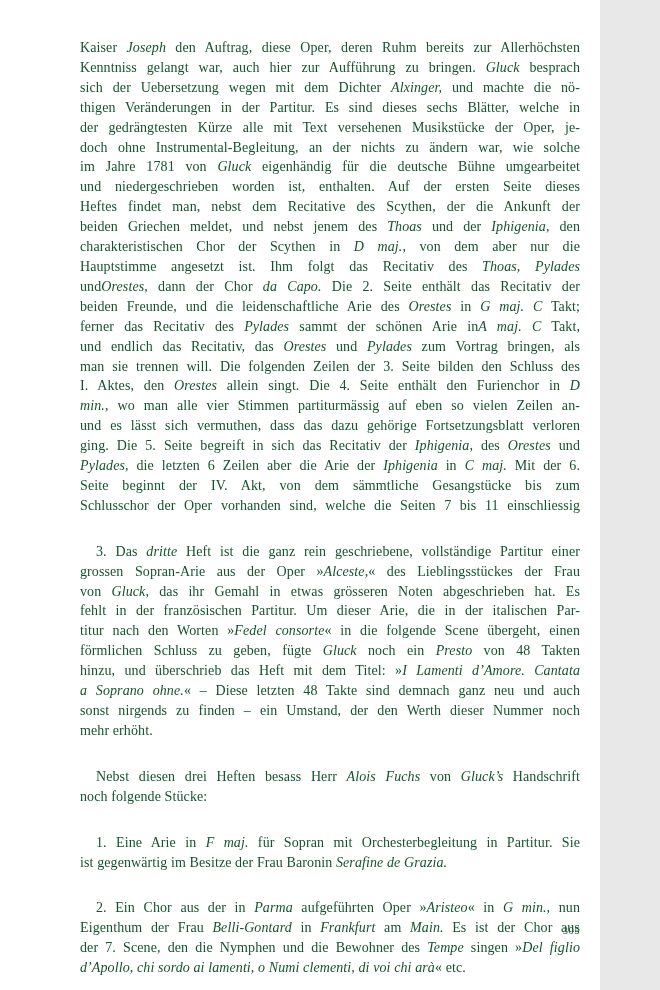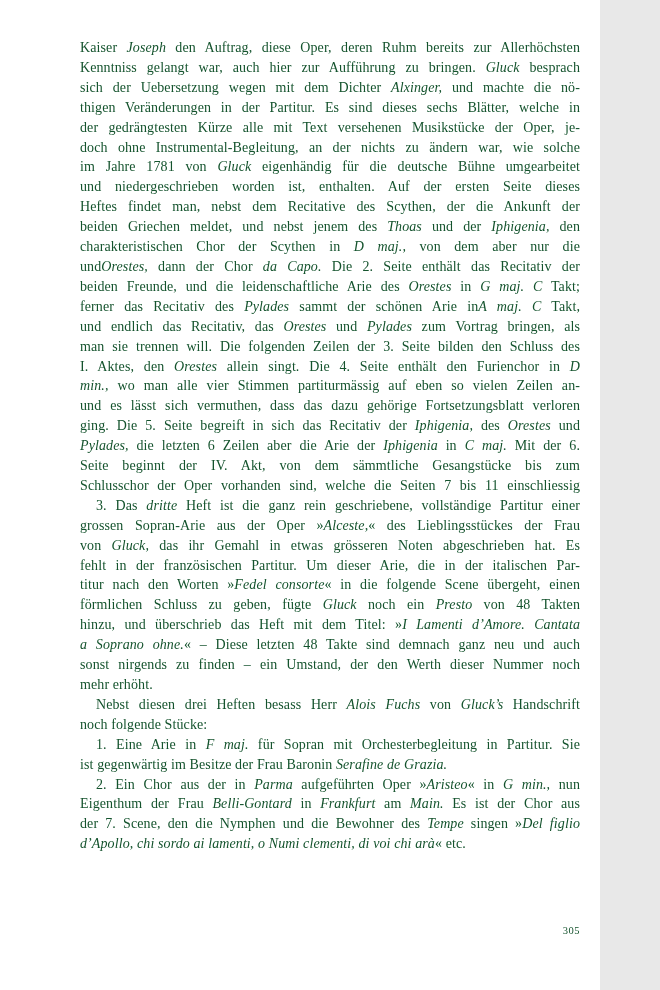--- a/index.html
+++ b/index.html
@@ -20,21 +20,21 @@
     font-size: 14px;
     line-height: 19.9px;
   }
   .line {
     text-align: justify;
     text-align-last: justify;
     white-space: normal;
     letter-spacing: 0.1px;
   }
   .line.last { text-align-last: left; }
-  .line.indent { text-indent: 16px; }
+  .line.indent { text-indent: 16px; margin-top: 26px; }
   .it { font-style: italic; }
   .page-number {
     position: absolute;
     left: 80px;
     top: 925px;
     width: 500px;
     text-align: right;
     font-size: 10.5px;
     letter-spacing: 0.5px;
   }
@@ -48,20 +48,21 @@
       <div class="line"><span>Kenntniss gelangt war, auch hier zur Aufführung zu bringen. </span><span class="it">Gluck</span><span> besprach</span></div>
       <div class="line"><span>sich der Uebersetzung wegen mit dem Dichter </span><span class="it">Alxinger,</span><span> und machte die nö-</span></div>
       <div class="line"><span>thigen Veränderungen in der Partitur. Es sind dieses sechs Blätter, welche in</span></div>
       <div class="line"><span>der gedrängtesten Kürze alle mit Text versehenen Musikstücke der Oper, je-</span></div>
       <div class="line"><span>doch ohne Instrumental-Begleitung, an der nichts zu ändern war, wie solche</span></div>
       <div class="line"><span>im Jahre 1781 von </span><span class="it">Gluck</span><span> eigenhändig für die deutsche Bühne umgearbeitet</span></div>
       <div class="line"><span>und niedergeschrieben worden ist, enthalten. Auf der ersten Seite dieses</span></div>
       <div class="line"><span>Heftes findet man, nebst dem Recitative des Scythen, der die Ankunft der</span></div>
       <div class="line"><span>beiden Griechen meldet, und nebst jenem des </span><span class="it">Thoas</span><span> und der </span><span class="it">Iphigenia,</span><span> den</span></div>
       <div class="line"><span>charakteristischen Chor der Scythen in </span><span class="it">D maj.,</span><span> von dem aber nur die</span></div>
+      <div class="line"><span>Hauptstimme angesetzt ist. Ihm folgt das Recitativ des </span><span class="it">Thoas, Pylades</span></div>
       <div class="line"><span>und</span><span class="it">Orestes,</span><span> dann der Chor </span><span class="it">da Capo.</span><span> Die 2. Seite enthält das Recitativ der</span></div>
       <div class="line"><span>beiden Freunde, und die leidenschaftliche Arie des </span><span class="it">Orestes</span><span> in </span><span class="it">G maj. C</span><span> Takt;</span></div>
       <div class="line"><span>ferner das Recitativ des </span><span class="it">Pylades</span><span> sammt der schönen Arie in</span><span class="it">A maj. C</span><span> Takt,</span></div>
       <div class="line"><span>und endlich das Recitativ, das </span><span class="it">Orestes</span><span> und </span><span class="it">Pylades</span><span> zum Vortrag bringen, als</span></div>
       <div class="line"><span>man sie trennen will. Die folgenden Zeilen der 3. Seite bilden den Schluss des</span></div>
       <div class="line"><span>I. Aktes, den </span><span class="it">Orestes</span><span> allein singt. Die 4. Seite enthält den Furienchor in </span><span class="it">D</span></div>
       <div class="line"><span class="it">min.,</span><span> wo man alle vier Stimmen partiturmässig auf eben so vielen Zeilen an-</span></div>
       <div class="line"><span>und es lässt sich vermuthen, dass das dazu gehörige Fortsetzungsblatt verloren</span></div>
       <div class="line"><span>ging. Die 5. Seite begreift in sich das Recitativ der </span><span class="it">Iphigenia,</span><span> des </span><span class="it">Orestes</span><span> und</span></div>
       <div class="line"><span class="it">Pylades,</span><span> die letzten 6 Zeilen aber die Arie der </span><span class="it">Iphigenia</span><span> in </span><span class="it">C maj.</span><span> Mit der 6.</span></div>

